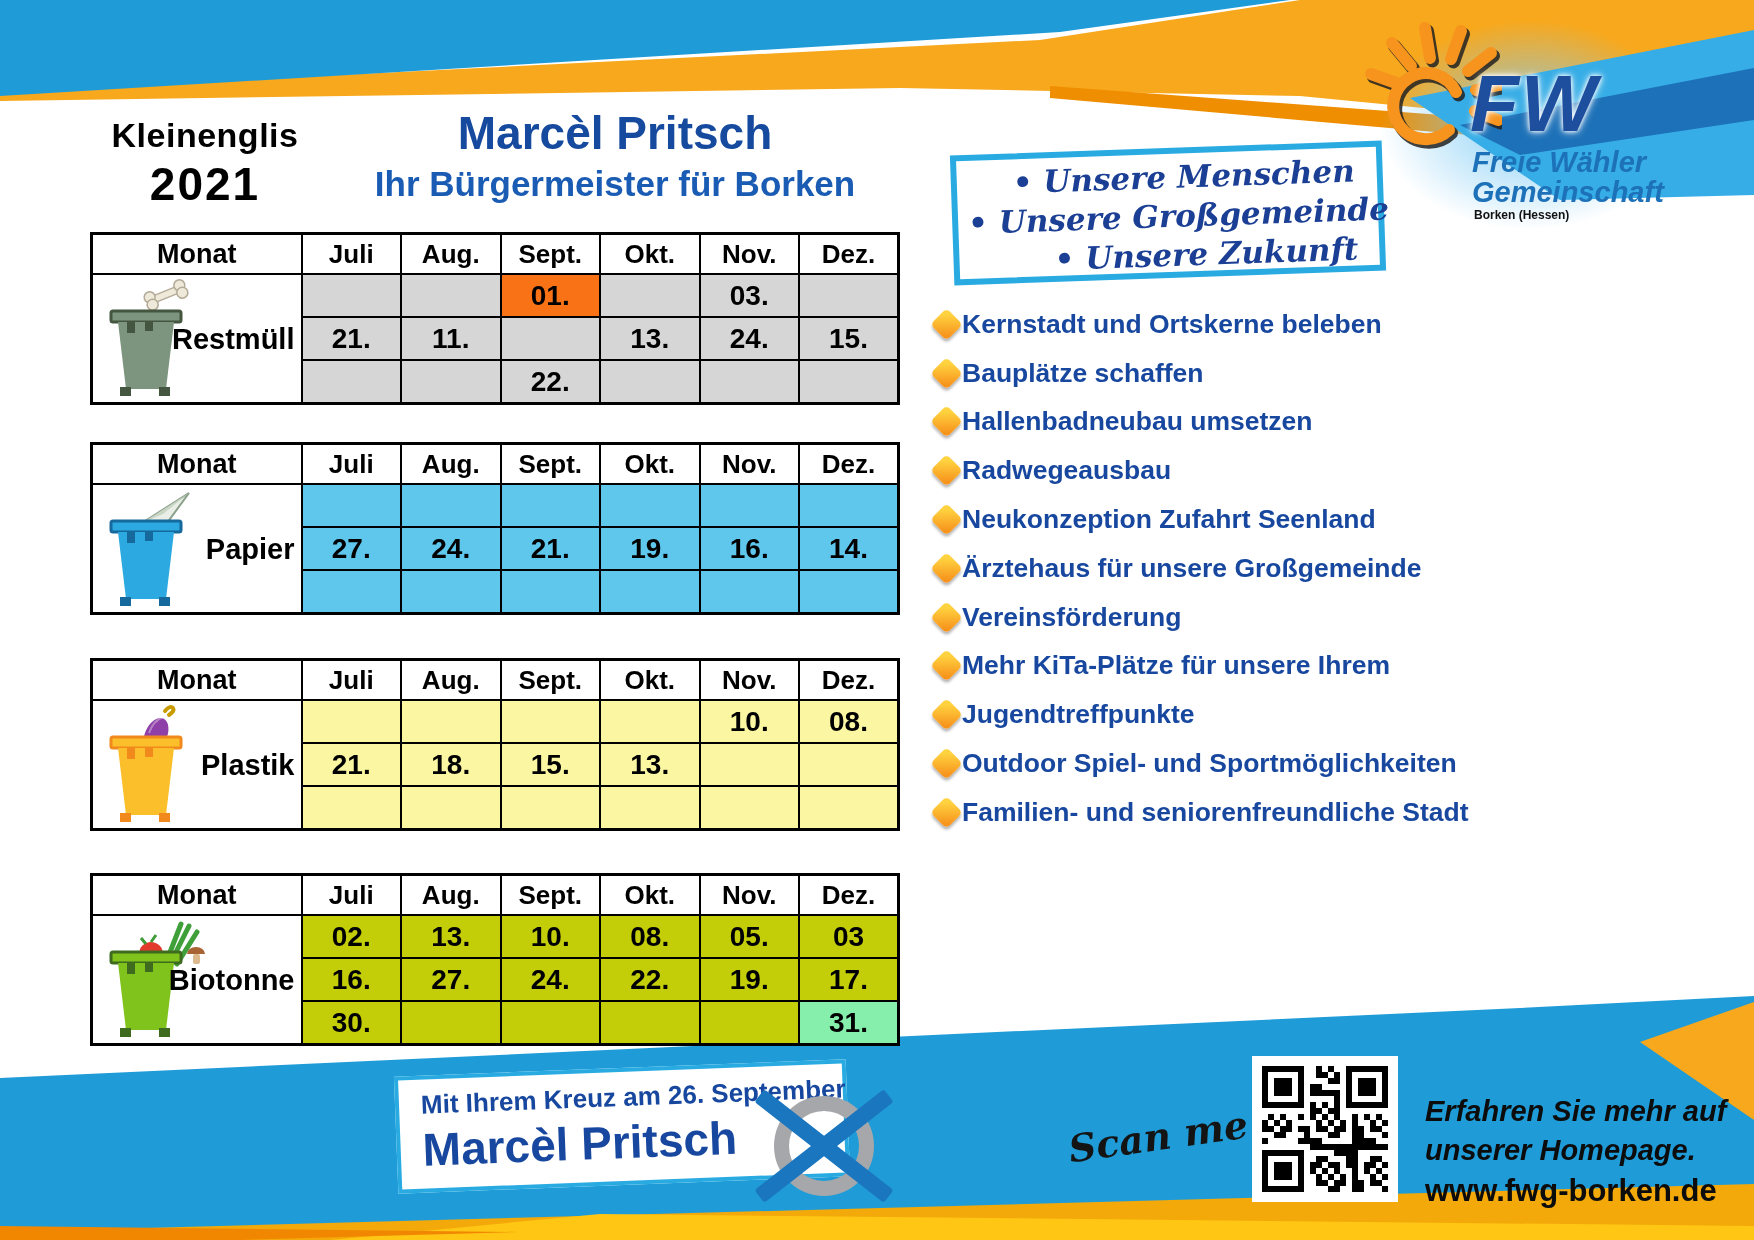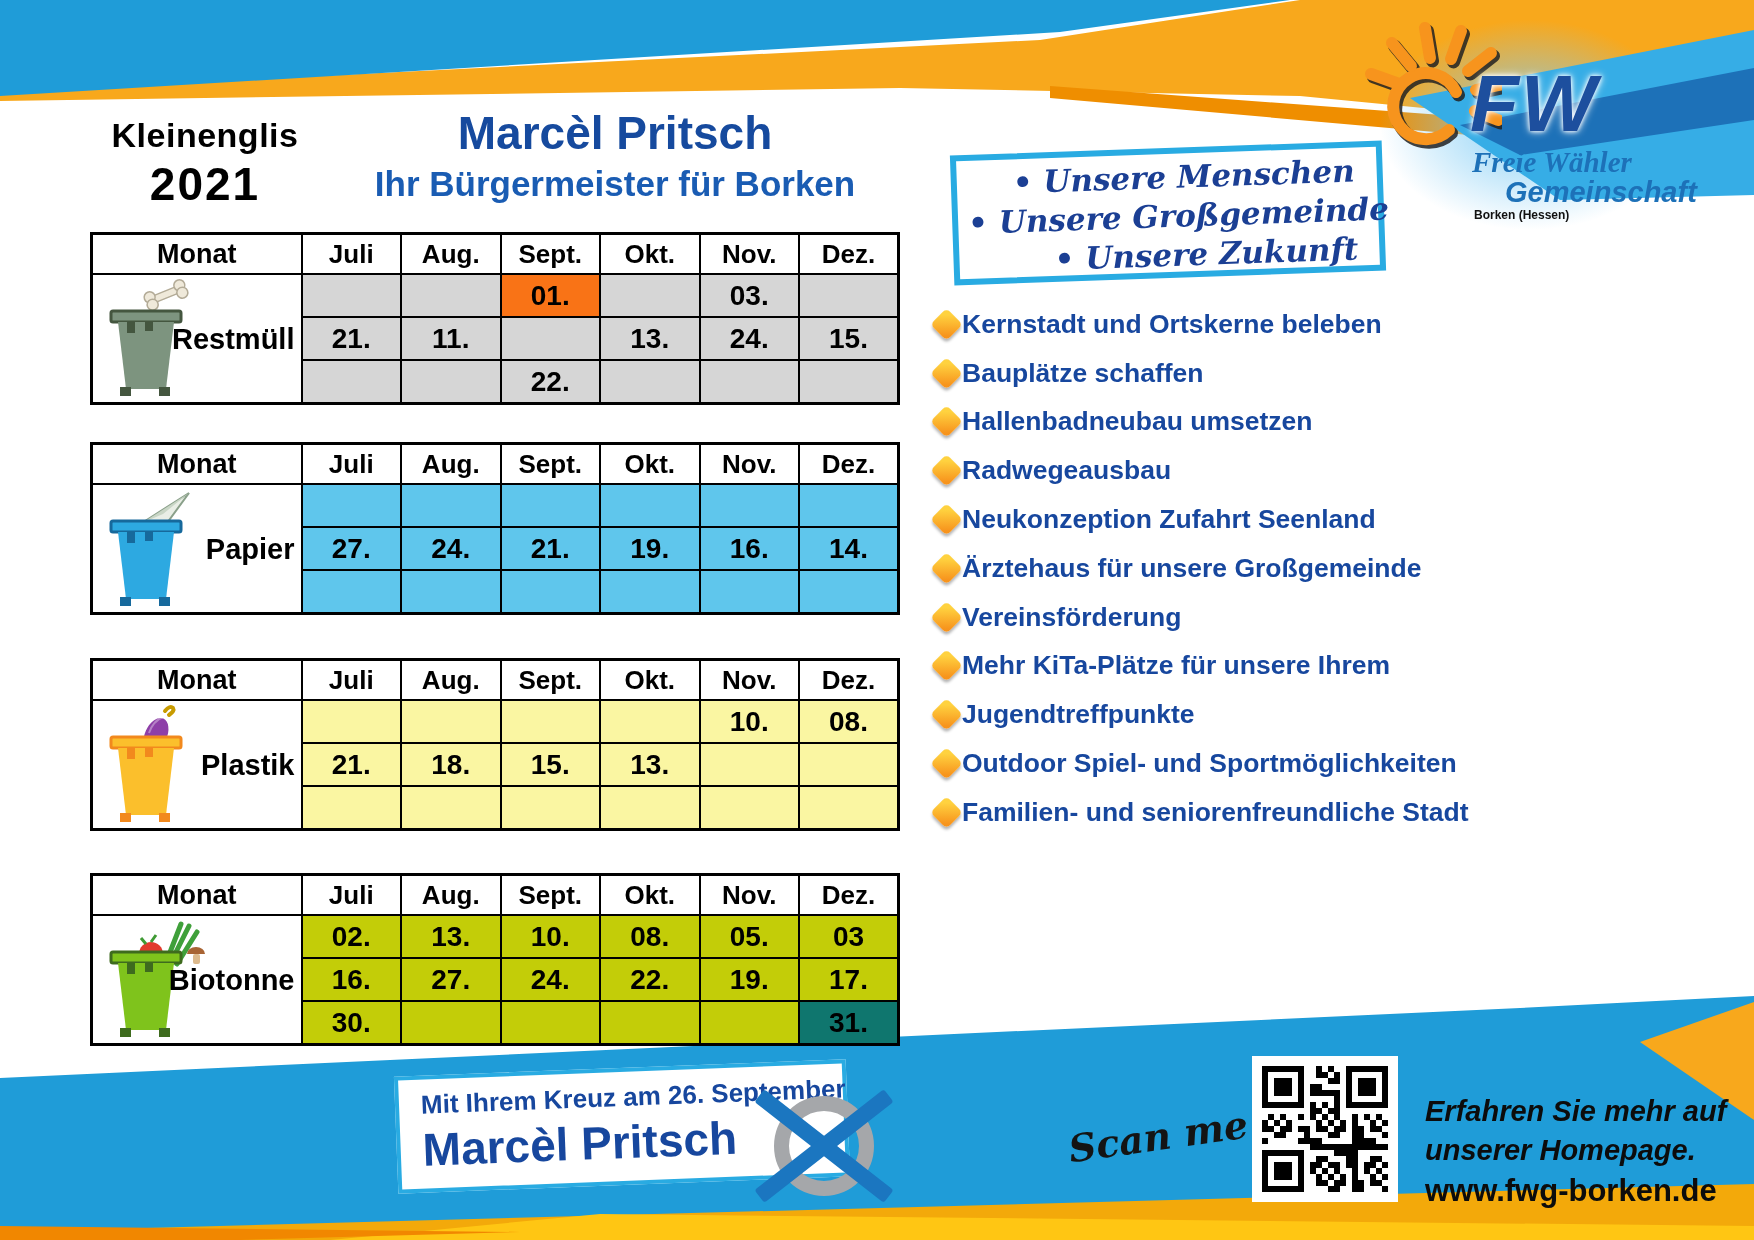--- a/index.html
+++ b/index.html
@@ -25,22 +25,22 @@
   .kle-block{position:absolute;left:88px;top:116px;width:234px;text-align:center;color:#000;}
   .kle-loc{font-size:34px;font-weight:800;letter-spacing:.5px;}
   .kle-year{font-size:46px;font-weight:800;letter-spacing:2px;margin-top:2px;}
   .cand-block{position:absolute;left:330px;top:106px;width:570px;text-align:center;}
   .cand-name{font-size:46px;font-weight:800;color:#164a9e;}
   .cand-sub{font-size:35px;font-weight:800;color:#1a5cb3;margin-top:4px;}
 
   
   .fw-abbr{position:absolute;left:1470px;top:58px;font-size:80px;font-weight:900;font-style:italic;
            color:#1d4f9e;letter-spacing:2px;text-shadow:0 0 8px #fff,0 0 4px #fff;}
-  .fw-org1{position:absolute;left:1472px;top:146px;font-size:29px;font-weight:800;font-style:italic;color:#1d71b8;font-family:Liberation Serif, serif;}
-  .fw-org2{position:absolute;left:1472px;top:176px;font-size:29px;font-weight:800;font-style:italic;color:#1d71b8;margin-left:33px;}
+  .fw-org1{position:absolute;left:1472px;top:146px;font-size:29px;font-weight:800;font-style:italic;color:#1d71b8;}
+  .fw-org2{position:absolute;left:1472px;top:176px;font-size:29px;font-weight:800;font-style:italic;color:#1d71b8;}
   .fw-org3{position:absolute;left:1474px;top:208px;font-size:12px;font-weight:700;color:#111;}
   .sun-svg{position:absolute;left:1352px;top:12px;}
 
   
   .slogan-box{position:absolute;left:952px;top:148px;width:432px;height:130px;background:#fff;
               border:6px solid #29abe2;transform:rotate(-2deg);z-index:4;padding:4px 10px;box-sizing:border-box;}
   .slogan-line{font-family:"DejaVu Serif",serif;font-style:italic;font-weight:700;font-size:31px;
                color:#1b3f94;line-height:39px;text-align:center;white-space:nowrap;}
   .slogan-line::before{content:"• ";}
   .sl-1{padding-left:34px;}
@@ -447,21 +447,21 @@
               <td class="day" style="background:#c3cd08">22.</td>
               <td class="day" style="background:#c3cd08">19.</td>
               <td class="day" style="background:#c3cd08">17.</td>
             </tr>
             <tr>
               <td class="day" style="background:#c3cd08">30.</td>
               <td class="day" style="background:#c3cd08"></td>
               <td class="day" style="background:#c3cd08"></td>
               <td class="day" style="background:#c3cd08"></td>
               <td class="day" style="background:#c3cd08"></td>
-              <td class="day" style="background:#0f766e">31.</td>
+              <td class="day" style="background:#86efac">31.</td>
             </tr>
           </tbody>
         </table>
       </div>
     </div>
 
   <div class="banner">
     <div class="banner-l1">Mit Ihrem Kreuz am 26. September</div>
     <div class="banner-l2">Marcèl Pritsch</div>
   </div>

